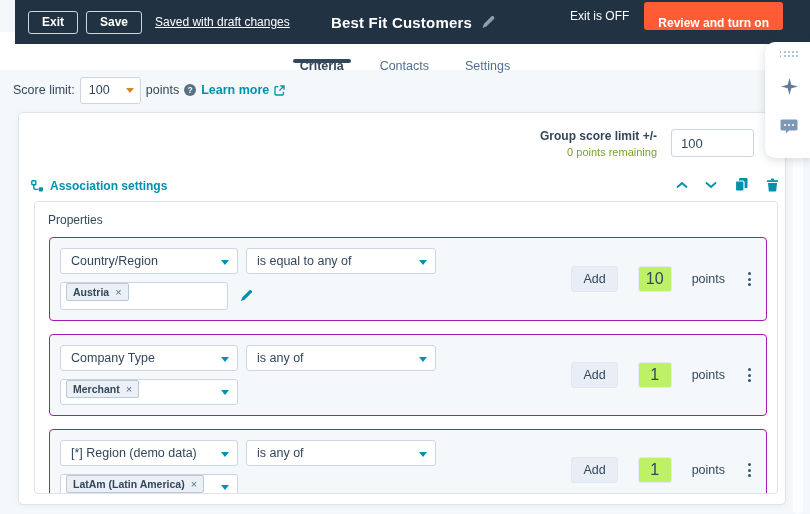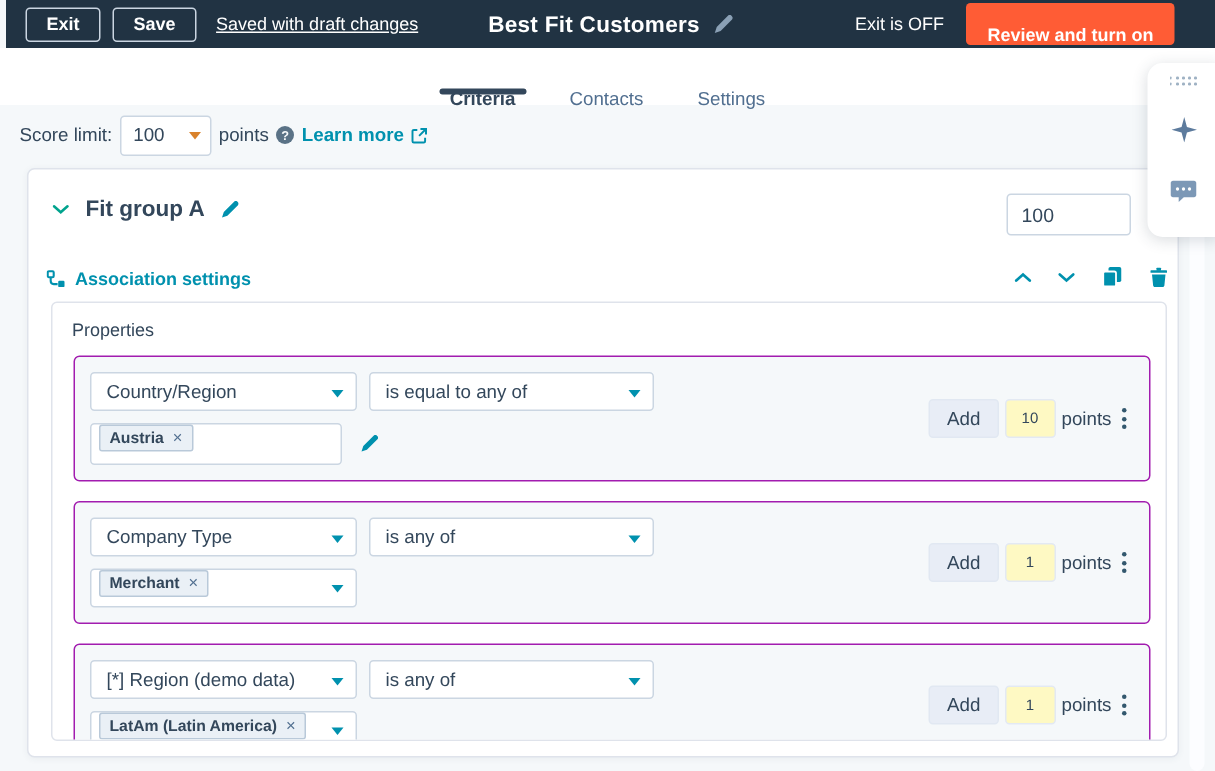--- a/index.html
+++ b/index.html
@@ -1,20 +1,20 @@
 <!DOCTYPE html>
 <html><head>
 <meta charset="utf-8">
 <style>
   html,body{margin:0;padding:0;}
   body{font-family:"Liberation Sans",sans-serif;}
   .stage{position:relative;width:810px;height:514px;background:#f5f8fa;overflow:hidden;}
 
   
-  .topbar{position:absolute;top:0;left:4px;right:0;height:32px;background:#213343;display:flex;align-items:center;color:#fff;z-index:5;}
+  .topbar{position:absolute;top:0;left:15px;right:0;height:44px;background:#213343;display:flex;align-items:center;color:#fff;z-index:5;}
   .btn-outline{height:23px;border:1px solid #cbd6e2;border-radius:3px;background:transparent;color:#fff;
     font-size:12px;font-weight:700;padding:0 13px;display:flex;align-items:center;cursor:pointer;font-family:inherit;}
   .topbar .exit{margin-left:13px;}
   .topbar .save{margin-left:8px;}
   .draft-link{margin-left:13px;font-size:12px;color:#fff;text-decoration:underline;cursor:pointer;}
   .title-wrap{position:absolute;left:50%;transform:translateX(-50%);display:flex;align-items:center;gap:9px;}
   .title{font-size:15px;font-weight:700;letter-spacing:.2px;}
   .topbar-right{position:absolute;right:27px;top:0;height:32px;display:flex;align-items:center;gap:15px;}
   .score-status{font-size:12px;}
   .btn-orange{height:24px;background:#ff5c35;border:none;border-radius:3px;color:#fff;font-size:12px;font-weight:700;
@@ -68,25 +68,25 @@
   .sel .caret{position:absolute;right:8px;top:11px;}
   .w1{width:178px;}.w2{width:190px;}
   .row-line2{margin-top:8px;display:flex;align-items:center;gap:12px;}
   .tagbox{height:28px;background:#fff;border:1px solid #cbd6e2;border-radius:3px;box-sizing:border-box;
     display:flex;align-items:flex-start;padding:0 5px;width:168px;position:relative;}
   .tagbox.with-caret{height:26px;width:178px;padding-right:22px;cursor:pointer;}
   .tagbox .caret{position:absolute;right:8px;top:10px;}
   .pill{display:inline-flex;align-items:center;gap:6px;background:#eaf0f6;border:1px solid #b9c9d9;border-radius:2px;
     padding:2px 6px;font-size:10.5px;font-weight:700;color:#33475b;white-space:nowrap;cursor:pointer;}
   .pill .x{font-size:11px;font-weight:400;color:#516f90;cursor:pointer;}
-  .row-right{position:absolute;right:12px;top:50%;transform:translateY(-50%);display:flex;align-items:center;gap:4px;}
+  .row-right{position:absolute;right:12px;top:50%;transform:translateY(-50%);display:flex;align-items:center;gap:20px;}
   .add-btn{height:26px;padding:0 11px;background:#e8edf6;border:1px solid #e1e8f2;border-radius:3px;
     font-size:12.5px;color:#33475b;cursor:pointer;font-family:inherit;}
-  .pts-input{width:34px;height:26px;background:#fef9c3;border:1px solid #e3e9f3;border-radius:3px;box-sizing:border-box;
-    font-size:10px;color:#33475b;display:flex;align-items:center;justify-content:center;}
+  .pts-input{width:34px;height:26px;background:#bef264;border:1px solid #e3e9f3;border-radius:3px;box-sizing:border-box;
+    font-size:16px;color:#33475b;display:flex;align-items:center;justify-content:center;}
 
   
   .side-panel{position:absolute;left:765px;top:42px;width:48px;height:116px;background:#fff;border-radius:10px 0 0 10px;
     box-shadow:0 2px 10px rgba(45,62,80,.18);display:flex;flex-direction:column;align-items:center;padding-top:9px;
     box-sizing:border-box;z-index:6;}
   .drag-dots{width:19px;display:grid;grid-template-columns:repeat(5,1fr);gap:2.2px;cursor:grab;}
   .drag-dots i{width:1.8px;height:1.8px;border-radius:50%;background:#9fb2c4;display:block;}
   .sp-icon{margin-top:21px;cursor:pointer;}
   .sp-icon2{margin-top:20px;cursor:pointer;}
 
@@ -133,34 +133,25 @@
       <span>Learn more</span>
       <svg width="11" height="11" viewBox="0 0 11 11">
         <path d="M4.2 1.6H1.9a.9.9 0 0 0-.9.9v6.6c0 .5.4.9.9.9h6.6a.9.9 0 0 0 .9-.9V6.8" stroke="#0091ae" stroke-width="1.3" fill="none"></path>
         <path d="M6.3 1h3.7v3.7M9.8 1.2 5.4 5.6" stroke="#0091ae" stroke-width="1.3" fill="none"></path>
       </svg>
     </span>
   </div>
 
   <div class="card">
 
-    <div class="group-head">
-      <span class="icon-btn">
-        <svg width="11" height="7" viewBox="0 0 11 7">
-            <polyline points="1,1.5 5.5,5.5 10,1.5" fill="none" stroke="#00a38d" stroke-width="1.7" stroke-linecap="round"></polyline>
-          </svg>
-      </span>
-      <span class="group-name">Fit group A</span>
-      <span class="icon-btn">
-        <svg width="12" height="12" viewBox="0 0 12 12">
-            <path d="M1 11l1.2-3.6L9.4.2a1.1 1.1 0 0 1 1.6 0l.8.8a1.1 1.1 0 0 1 0 1.6L4.6 9.8 1 11z" fill="#0091ae"></path>
-          </svg>
-      </span>
-    </div>
-
+
+    <div class="limit-block">
+      <div class="limit-label">Group score limit +/-</div>
+      <div class="limit-remaining">0 points remaining</div>
+    </div>
     <input class="limit-input" value="100" style="">
     <div class="kebab group-kebab">
         <i></i>
         <i></i>
         <i></i>
       </div>
 
     <div class="assoc-row">
       <span class="assoc-link">
         <svg width="13" height="12" viewBox="0 0 13 12">

